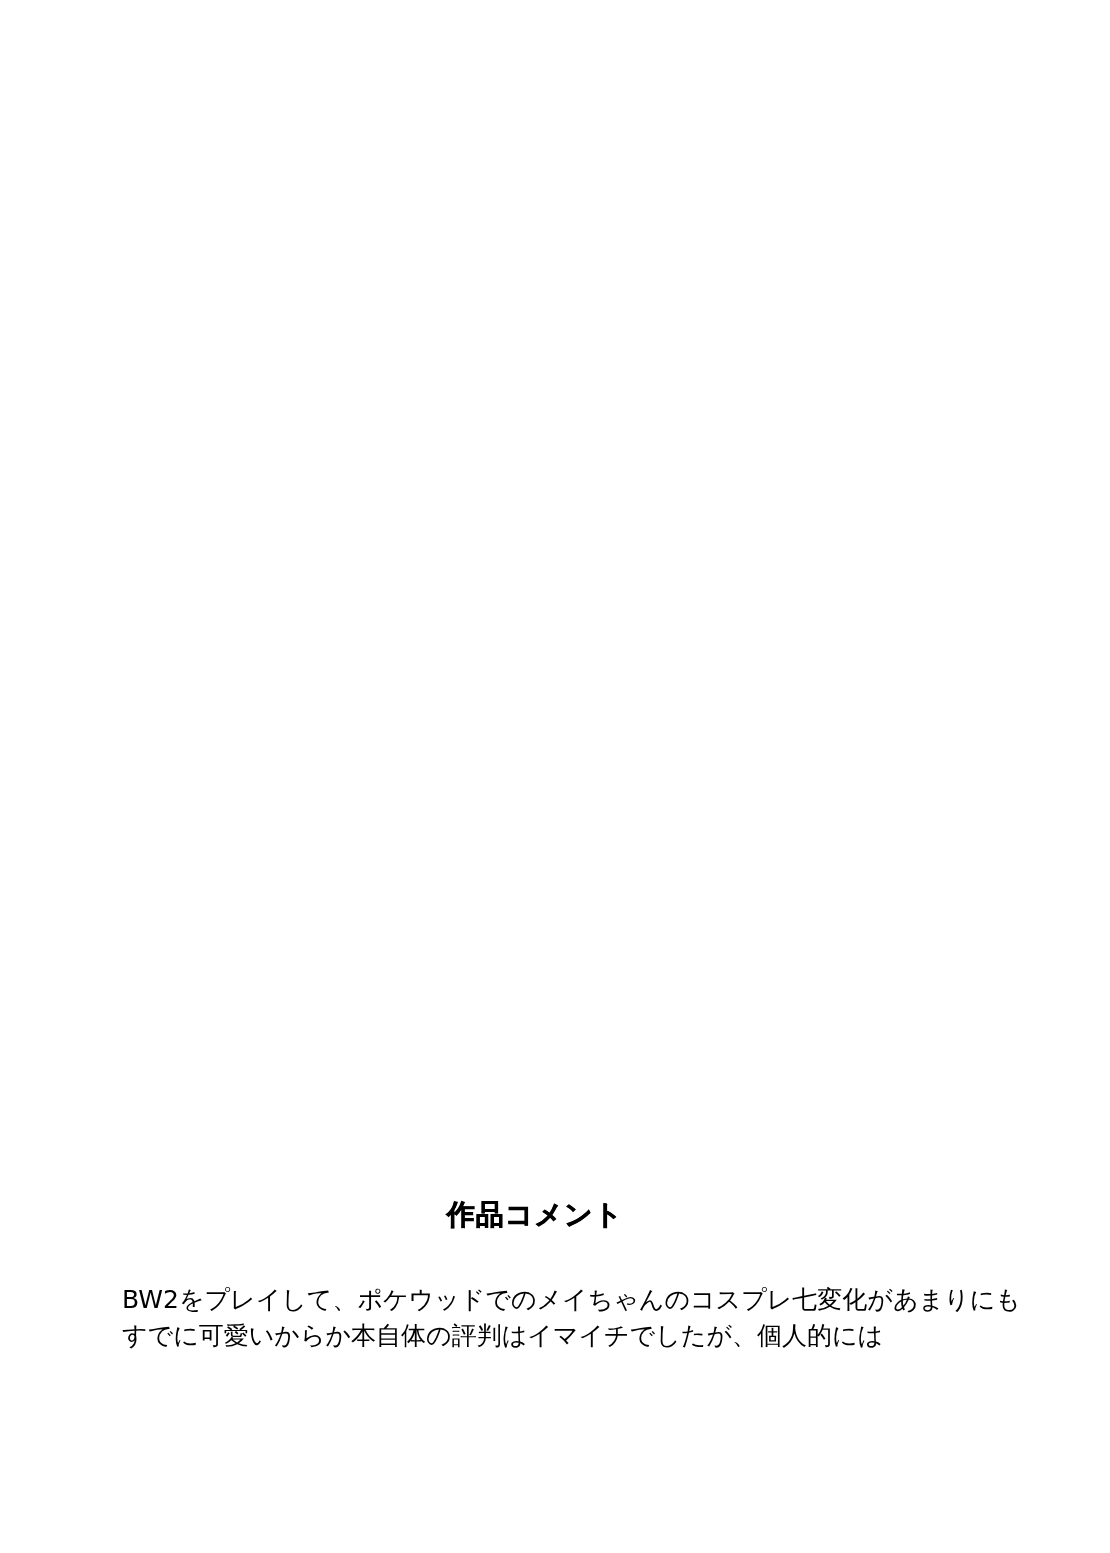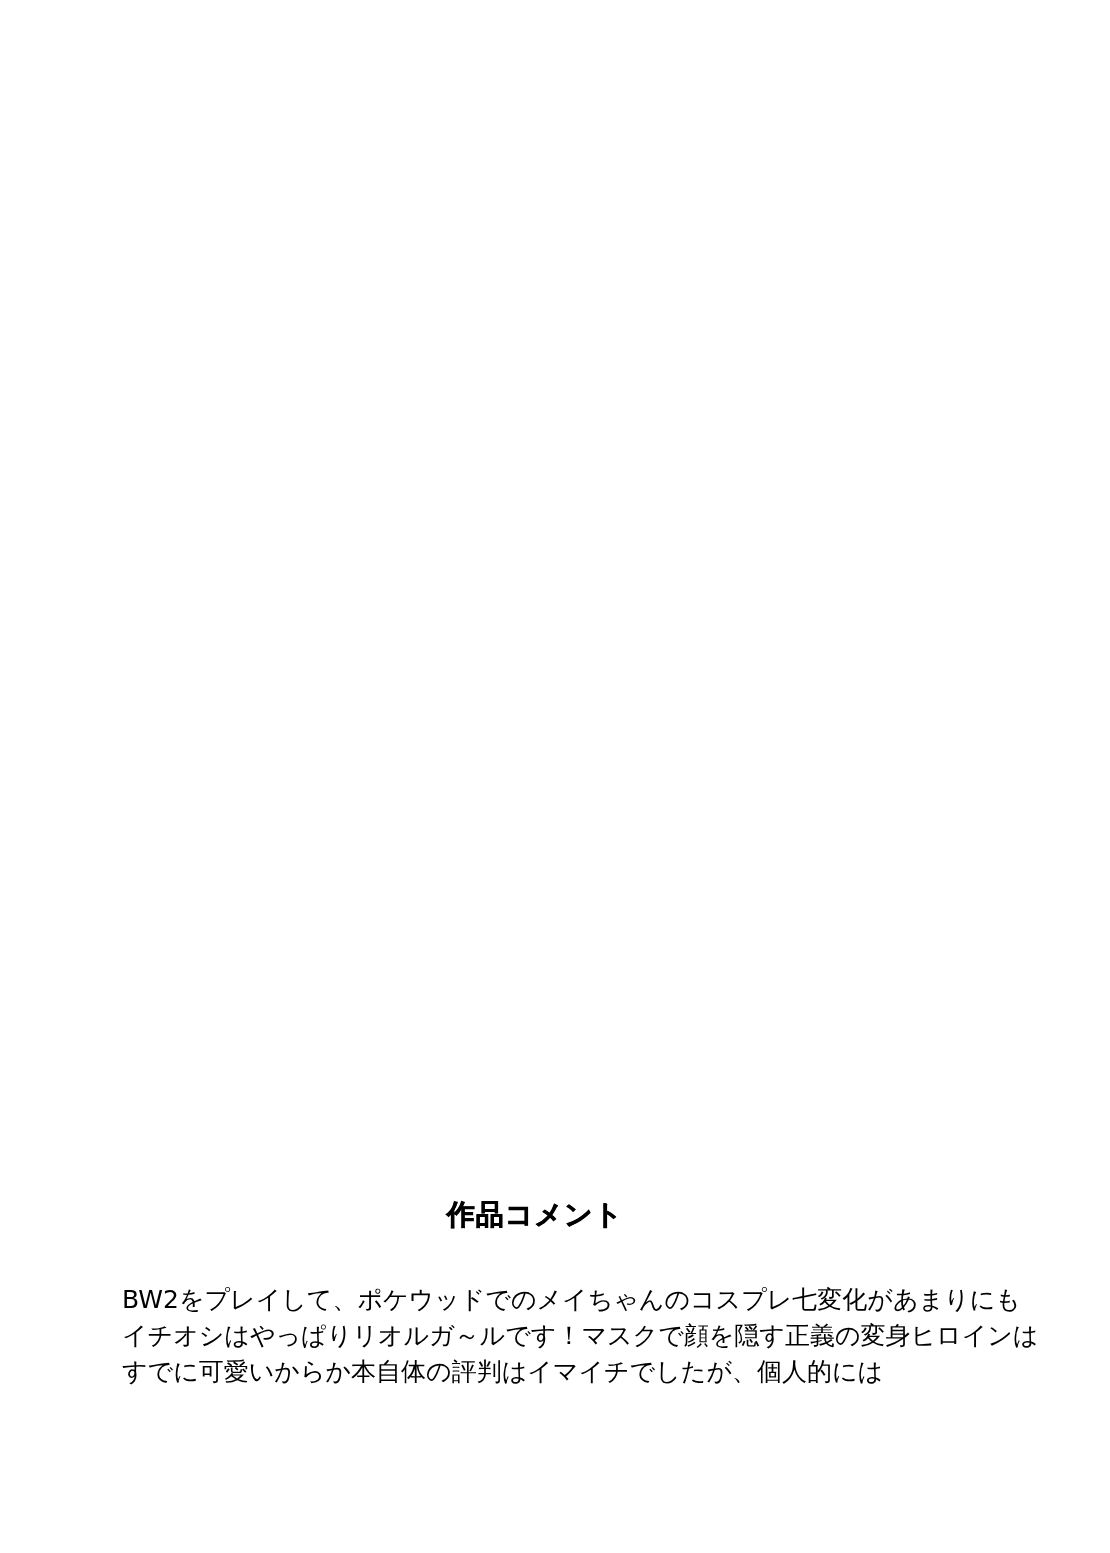--- a/index.html
+++ b/index.html
@@ -44,16 +44,15 @@
   }
 </style>
 </head>
 <body>
 
 <div class="page">
   <div class="comment-title">作品コメント</div>
 
   <div class="comment-block">
     <div class="comment-line">BW2をプレイして、ポケウッドでのメイちゃんのコスプレ七変化があまりにも</div>
-    <div class="comment-line">イチオシはやっぱりリオルガ～ルです！マスクで顔を隠す正義の変身ヒロインは</div>
     <div class="comment-line">すでに可愛いからか本自体の評判はイマイチでしたが、個人的には</div>
   </div>
 </div>
 
 </body></html>

